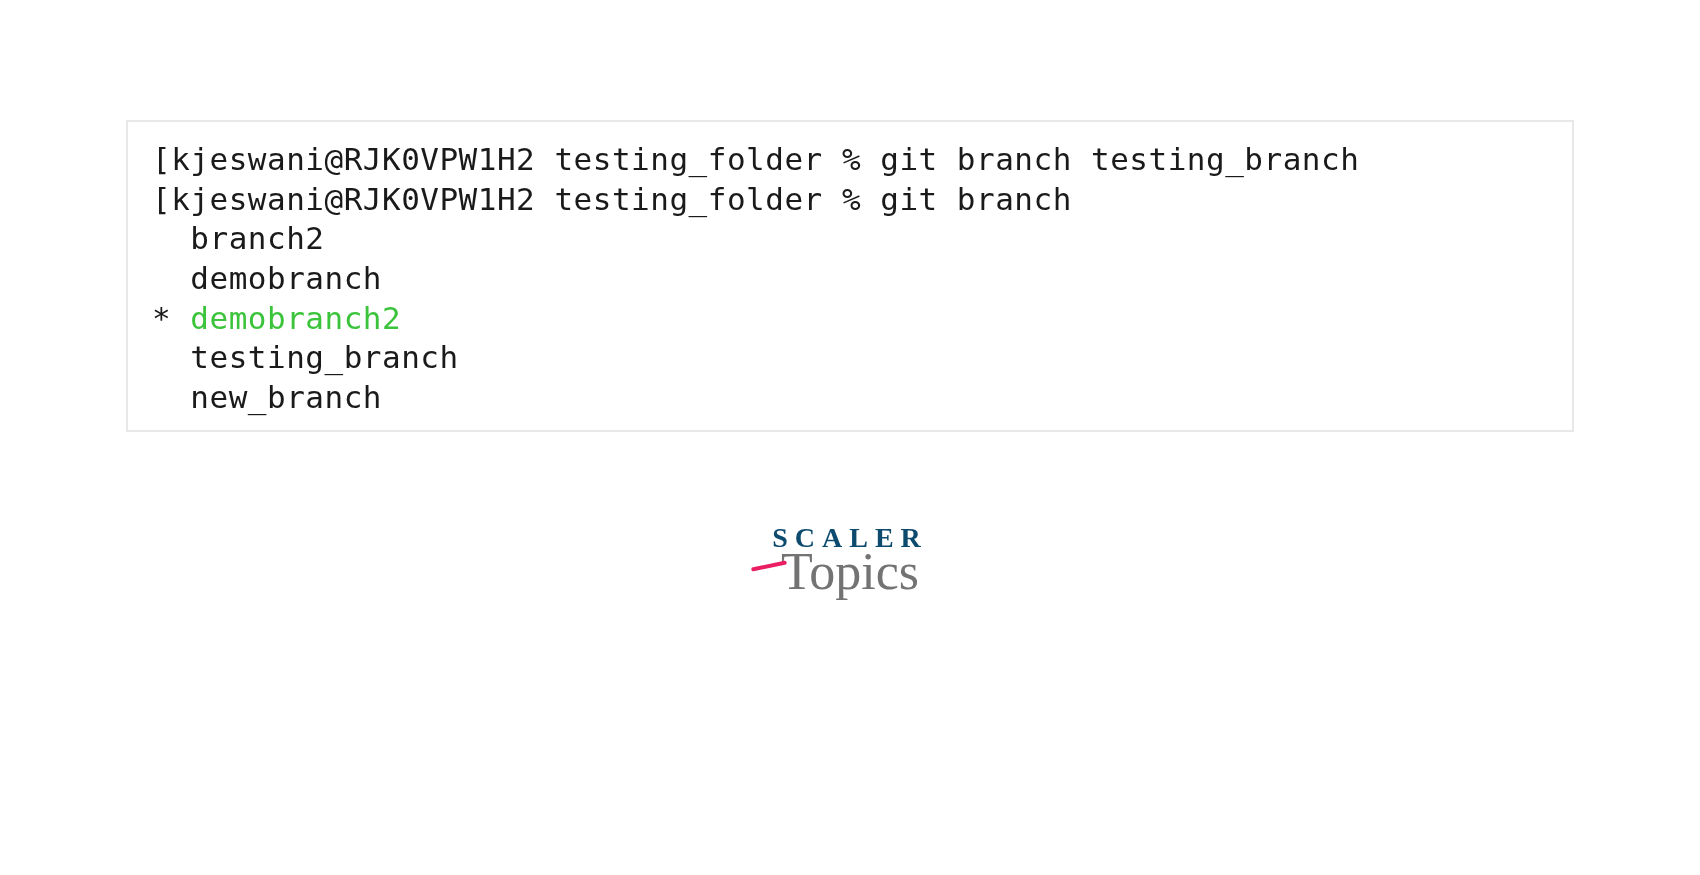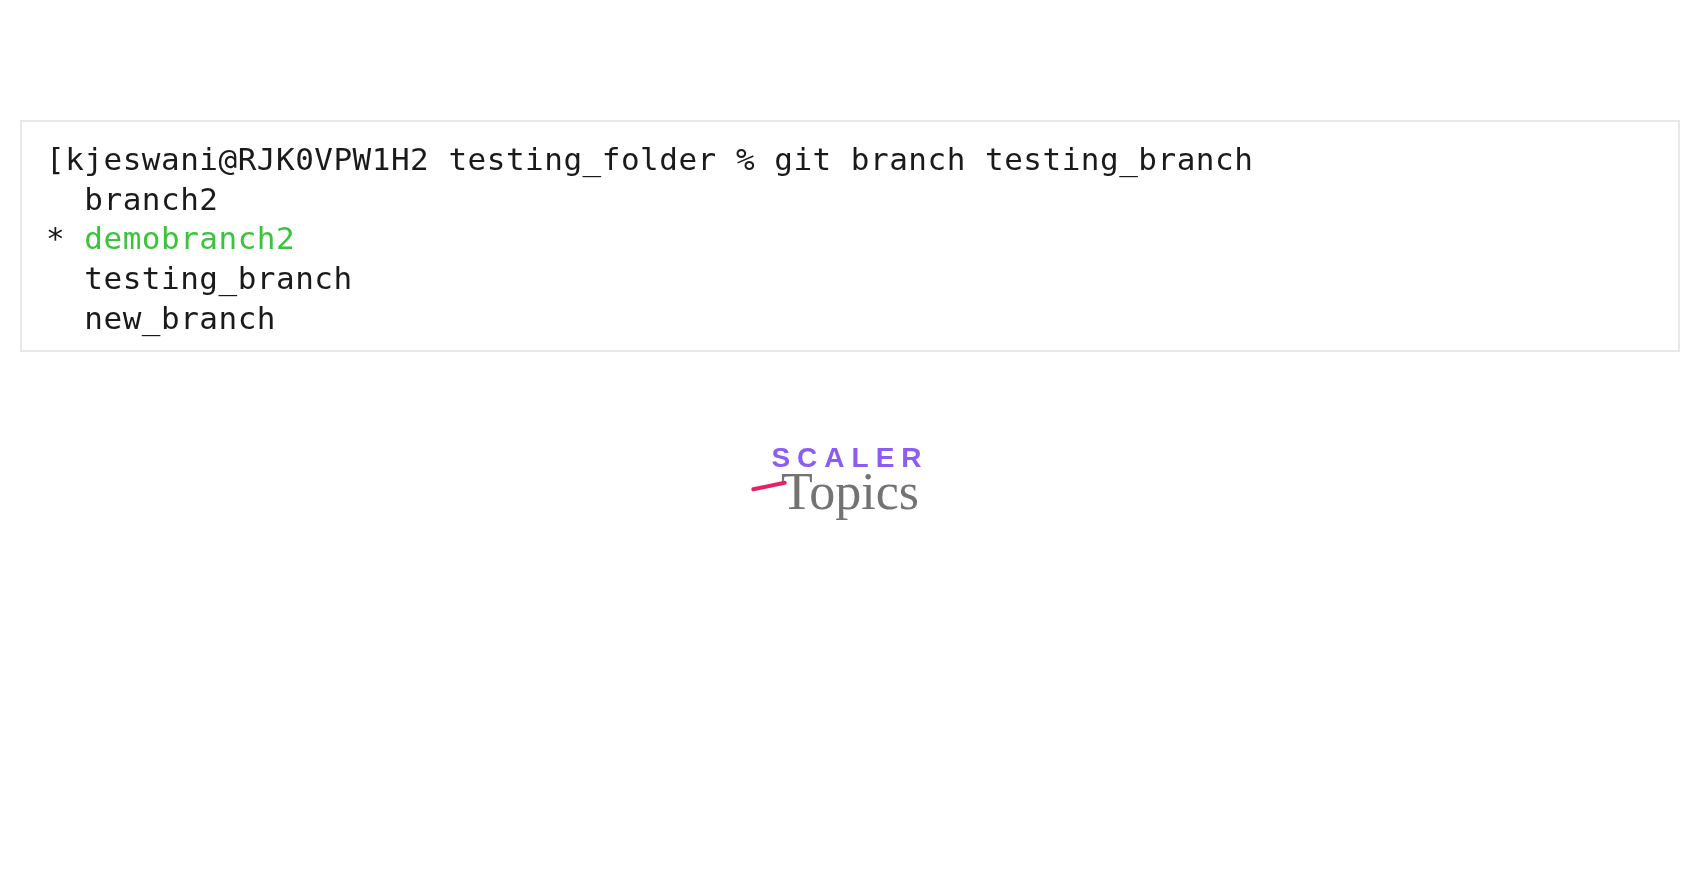--- a/index.html
+++ b/index.html
@@ -10,21 +10,21 @@
     body {
       background: #ffffff;
       width: 1700px;
       height: 875px;
       display: flex;
       flex-direction: column;
       align-items: center;
       padding-top: 120px;
     }
     .terminal-box {
-      width: 1660px;
+      width: 1448px;
       border: 2px solid #e8e8e8;
       padding: 18px 24px 12px 24px;
       font-family: "SF Mono", "Menlo", "Monaco", "Consolas", monospace;
       font-size: 31px;
       line-height: 1.28;
       color: #1a1a1a;
       letter-spacing: 0.5px;
     }
     .line {
       white-space: pre;
@@ -32,25 +32,25 @@
     .green {
       color: #3bc43b;
     }
     .logo-wrap {
       margin-top: 90px;
       display: flex;
       flex-direction: column;
       align-items: center;
     }
     .logo-scaler {
-      font-family: Liberation Sans, sans-serif;
+      font-family: Liberation Serif, serif;
       font-weight: 800;
       font-size: 28px;
       letter-spacing: 7px;
-      color: #8b5cf6;
+      color: #0c4a6e;
     }
     .logo-topics {
       font-family: "Brush Script MT", cursive;
       font-size: 52px;
       color: #737373;
       margin-top: -8px;
       line-height: 1;
       position: relative;
     }
     .logo-topics::before {
@@ -63,21 +63,23 @@
       background: #e91e63;
       border-radius: 2px;
       transform: rotate(-12deg);
     }
   </style>
 </head>
 <body>
 
 <div class="terminal-box">
   <div class="line">[kjeswani@RJK0VPW1H2 testing_folder % git branch testing_branch</div>
+  <div class="line">[kjeswani@RJK0VPW1H2 testing_folder % git branch</div>
   <div class="line">  branch2</div>
+  <div class="line">  demobranch</div>
   <div class="line"><span>* </span><span class="green">demobranch2</span></div>
   <div class="line">  testing_branch</div>
   <div class="line">  new_branch</div>
 </div>
 
 <div class="logo-wrap">
   <div class="logo-scaler">SCALER</div>
   <div class="logo-topics">Topics</div>
 </div>
 

